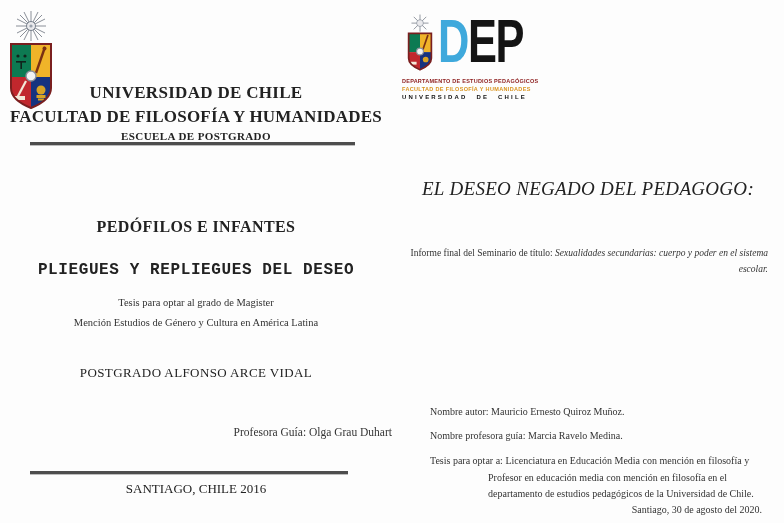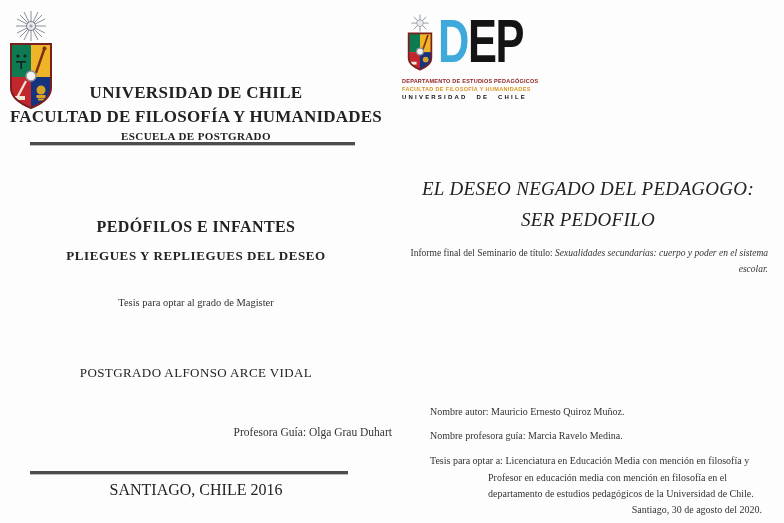--- a/index.html
+++ b/index.html
@@ -17,27 +17,27 @@
   .center{left:0;right:0;text-align:center;}
 
   
   #crest{left:7px;top:10px;}
   #univ-line{top:83px;font-size:17px;font-weight:bold;letter-spacing:.3px;}
   #fac-line{top:107px;font-size:17px;font-weight:bold;letter-spacing:.2px;}
   #school-line{top:130px;font-size:11px;font-weight:bold;letter-spacing:.4px;}
   .rule{height:3px;background:#4d4d4d;border-bottom:1px solid #bdbdbd;}
   #rule-top{left:30px;width:325px;top:142px;}
   #title-left{top:218px;font-size:16px;font-weight:bold;letter-spacing:.4px;}
-  #subtitle-left{top:248px;font-size:13px;font-weight:bold;letter-spacing:.6px;}
+  #subtitle-left{top:261px;font-size:16px;font-weight:bold;letter-spacing:.6px;font-family:Liberation Mono, monospace;}
   #tesis-1{top:297px;font-size:10.5px;color:#333;}
   #tesis-2{top:317px;font-size:10.5px;color:#333;}
   #author-left{top:365px;font-size:13px;letter-spacing:.4px;}
   #advisor-left{top:426px;font-size:11.5px;color:#333;text-align:right;}
   #rule-bottom{left:30px;width:318px;top:471px;}
-  #city-line{top:481px;font-size:16px;}
+  #city-line{top:481px;font-size:13px;}
 
   
   #dep-logo{left:10px;top:14px;width:130px;}
   .dep-row{display:flex;align-items:flex-start;}
   .dep-letters{
     font-family:"Liberation Sans","DejaVu Sans",sans-serif;
     font-weight:bold;font-size:62px;line-height:54px;
     transform:scaleX(.70);transform-origin:left top;
     letter-spacing:-2px;white-space:nowrap;
   }
@@ -113,20 +113,21 @@
 
   <div class="abs center" id="univ-line">UNIVERSIDAD DE CHILE</div>
   <div class="abs center" id="fac-line">FACULTAD DE FILOSOFÍA Y HUMANIDADES</div>
   <div class="abs center" id="school-line">ESCUELA DE POSTGRADO</div>
   <div class="abs rule" id="rule-top"></div>
 
   <div class="abs center" id="title-left">PEDÓFILOS E INFANTES</div>
   <div class="abs center" id="subtitle-left">PLIEGUES Y REPLIEGUES DEL DESEO</div>
 
   <div class="abs center" id="tesis-1">Tesis para optar al grado de Magister</div>
+  <div class="abs center" id="tesis-2">Mención Estudios de Género y Cultura en América Latina</div>
 
   <div class="abs center" id="author-left">POSTGRADO ALFONSO ARCE VIDAL</div>
   <div class="abs center" id="advisor-left">Profesora Guía: Olga Grau Duhart</div>
 
   <div class="abs rule" id="rule-bottom"></div>
   <div class="abs center" id="city-line">SANTIAGO, CHILE 2016</div>
 </div>
 
 <div class="page" id="right-page">
 
@@ -158,21 +159,20 @@
         </svg>
       </span>
       <div class="dep-letters"><span class="dep-d">D</span><span class="dep-ep">EP</span></div>
     </div>
     <div class="dep-sub" id="dep-line1">DEPARTAMENTO DE ESTUDIOS PEDAGÓGICOS</div>
     <div class="dep-sub" id="dep-line2">FACULTAD DE FILOSOFÍA Y HUMANIDADES</div>
     <div class="dep-sub" id="dep-line3">UNIVERSIDAD DE CHILE</div>
   </div>
 
   <div class="abs center" id="title-r1">EL DESEO NEGADO DEL PEDAGOGO:</div>
-  <div class="abs center" id="title-r2">SER PEDOFILO</div>
 
   <div class="abs" id="report-block"><span>Informe final del Seminario de título: </span><span id="report-title">Sexualidades secundarias: cuerpo y poder en el sistema escolar.</span></div>
 
   <div class="abs info-line" id="info-author">Nombre autor: Mauricio Ernesto Quiroz Muñoz.</div>
   <div class="abs info-line" id="info-advisor">Nombre profesora guía: Marcia Ravelo Medina.</div>
   <div class="abs info-line" id="info-degree">Tesis para optar a: Licenciatura en Educación Media con mención en filosofía y Profesor en educación media con mención en filosofía en el departamento de estudios pedagógicos de la Universidad de Chile.</div>
 
   <div class="abs" id="date-line">Santiago, 30 de agosto del 2020.</div>
 </div>
 

